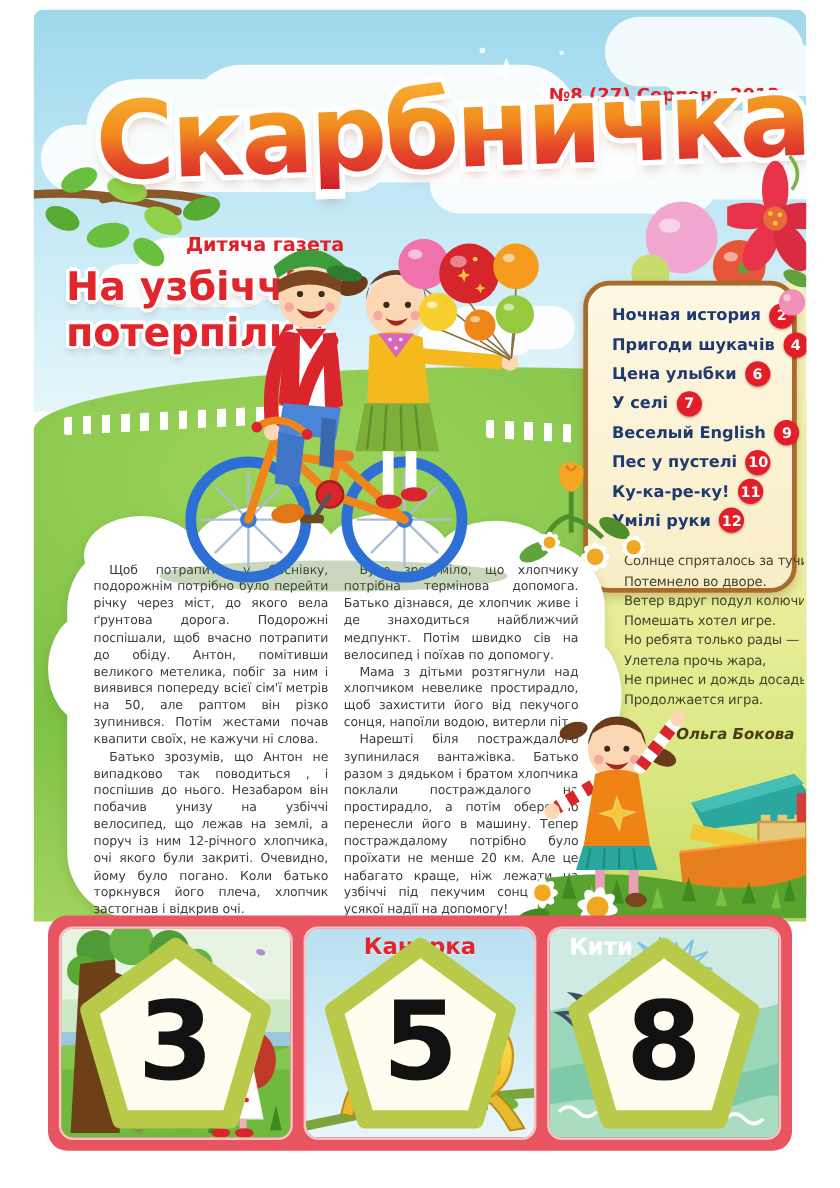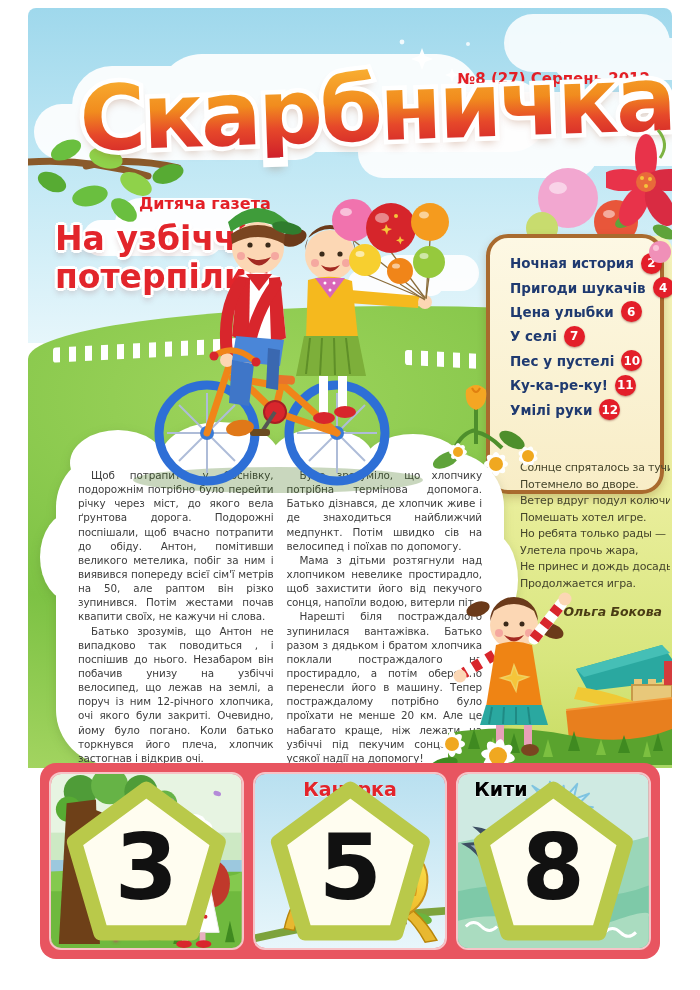--- a/index.html
+++ b/index.html
@@ -15,21 +15,21 @@
   .fence{position:absolute;height:15px;background:repeating-linear-gradient(90deg,#ffffff 0 7px,rgba(255,255,255,0) 7px 16px);border-radius:3px;}
   .fence-left{left:25px;top:334px;width:215px;transform:skewY(-3deg);}
   .fence-right{left:377px;top:344px;width:80px;transform:skewY(3deg);}
 
   
   .issue{position:absolute;right:22px;top:62px;font-size:15px;font-weight:bold;color:#e31f26;}
   .title-wrap{position:absolute;left:52px;top:56px;transform:rotate(-2deg);width:600px;height:120px;}
   .title-layer{position:absolute;left:0;top:0;font-size:90px;font-weight:bold;letter-spacing:-3px;line-height:1;white-space:nowrap;}
   .title-outline{color:#fff;-webkit-text-stroke:9px #ffffff;text-shadow:0 6px 10px rgba(140,50,0,.28);}
   .title-fill{background:linear-gradient(180deg,#f9b233 0%,#f18c1e 42%,#e6482a 68%,#cf1f2a 100%);-webkit-background-clip:text;background-clip:text;color:transparent;}
-  .subtitle{position:absolute;left:111px;top:186px;font-size:16px;font-weight:bold;color:#e31f26;}
+  .subtitle{position:absolute;left:127px;top:186px;font-size:16px;font-weight:bold;color:#e31f26;}
 
   
   .headline{position:absolute;left:27px;top:212px;font-size:33px;font-weight:bold;color:#e2252b;line-height:1.14;
     text-shadow:-2px -2px 0 #fff,2px -2px 0 #fff,-2px 2px 0 #fff,2px 2px 0 #fff,0 -3px 0 #fff,0 3px 0 #fff,-3px 0 0 #fff,3px 0 0 #fff,0 5px 6px rgba(120,30,30,.25);}
 
   
   .sidebar-strip{position:absolute;left:462px;top:228px;width:182px;height:529px;
     background:linear-gradient(180deg,#f6f3be 0%,#ecefa0 45%,#d8e67e 80%,#c7dc62 100%);border-radius:14px 14px 0 0;}
   .toc-card{position:absolute;left:458px;top:226px;width:178px;height:260px;background:linear-gradient(180deg,#fdf8e4,#f8edc6);
     border:4px solid #a96a2e;border-radius:22px;box-shadow:0 4px 8px rgba(120,70,20,.25);box-sizing:border-box;padding:13px 0 0 20px;}
@@ -53,21 +53,21 @@
   .poem-author{margin-top:12px;padding-right:8px;text-align:right;font-size:12.5px;font-weight:bold;font-style:italic;color:#4a3c14;}
 
   
   .teaser-strip{position:absolute;left:12px;top:755px;width:620px;height:196px;background:#e85560;border-radius:16px;
     display:flex;gap:9px;padding:9px;box-sizing:border-box;z-index:6;}
   .panel{position:relative;flex:1;border-radius:12px;overflow:hidden;border:2px solid rgba(255,255,255,.65);box-sizing:border-box;}
   .panel svg{position:absolute;inset:0;width:100%;height:100%;}
   .panel-title{position:absolute;font-weight:bold;z-index:3;}
   .t-krasa{bottom:7px;left:44px;font-size:21px;color:#fff;text-shadow:0 2px 3px rgba(190,70,100,.8),0 0 4px rgba(150,60,90,.5);}
   .t-kanarka{top:4px;left:50%;transform:translateX(-50%);font-size:19px;color:#e3242b;text-shadow:0 1px 0 rgba(255,255,255,.7);}
-  .t-kyty{top:4px;left:16px;font-size:19px;color:#000000;text-shadow:0 1px 0 rgba(255,255,255,.7);}
+  .t-kyty{top:4px;left:16px;font-size:19px;color:#ffffff;text-shadow:0 1px 0 rgba(255,255,255,.7);}
   .badge{position:absolute;width:46px;height:46px;z-index:4;}
   .b3{right:8px;bottom:14px;} .b5{left:10px;top:10px;} .b8{right:12px;bottom:14px;}
 
   .abs{position:absolute;}
 </style>
 </head>
 <body>
 
 <div class="page">
 
@@ -270,20 +270,24 @@
         <span class="toc-label">Пригоди шукачів</span>
         <span class="toc-num">4</span>
       </div>
     <div class="toc-row">
         <span class="toc-label">Цена улыбки</span>
         <span class="toc-num">6</span>
       </div>
     <div class="toc-row">
         <span class="toc-label">У селі</span>
         <span class="toc-num">7</span>
+      </div>
+    <div class="toc-row">
+        <span class="toc-label">Веселый English</span>
+        <span class="toc-num">9</span>
       </div>
     <div class="toc-row">
         <span class="toc-label">Пес у пустелі</span>
         <span class="toc-num">10</span>
       </div>
     <div class="toc-row">
         <span class="toc-label">Ку-ка-ре-ку!</span>
         <span class="toc-num">11</span>
       </div>
     <div class="toc-row">

